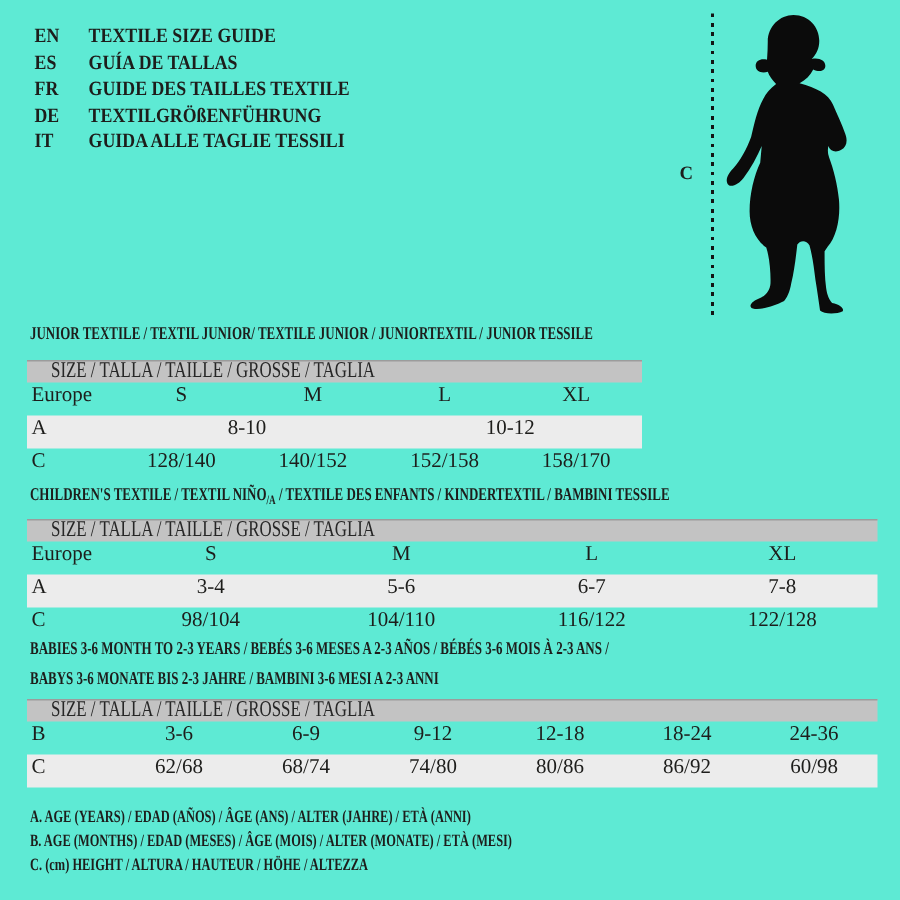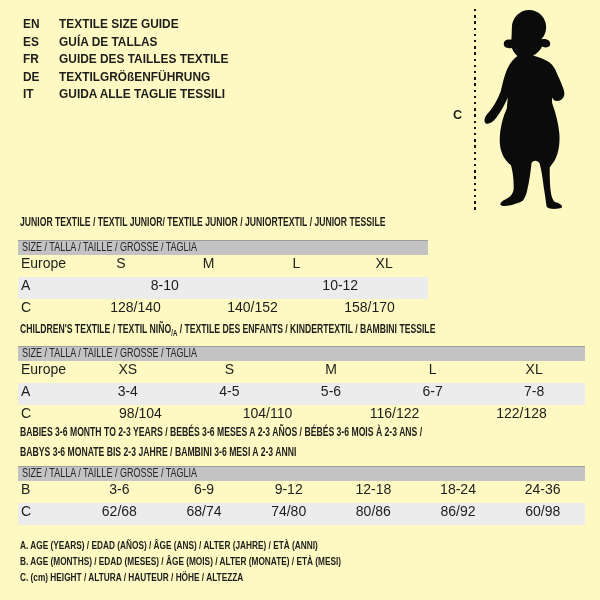--- a/index.html
+++ b/index.html
@@ -1,18 +1,18 @@
 <!DOCTYPE html>
 <html><head>
 <meta charset="utf-8">
 <style>
   html,body{margin:0;padding:0;background:#fff;}
   .canvas{
-    position:relative;width:600px;height:600px;background:#fef9c3;
-    font-family:Liberation Sans, sans-serif;color:#1d1d1b;overflow:hidden;
+    position:relative;width:600px;height:600px;background:#5eead4;
+    font-family:Liberation Serif, serif;color:#1d1d1b;overflow:hidden;
   }
   
   .lang{position:absolute;left:23px;top:15px;}
   .lang-row{
     height:17.5px;line-height:17.5px;font-weight:700;font-size:13.5px;
     white-space:nowrap;transform:scaleX(.88);transform-origin:0 0;
   }
   .lang-code{display:inline-block;width:41px;}
   
   .dotline{
@@ -25,21 +25,21 @@
   .sec-title{
     position:absolute;left:20px;font-weight:700;font-size:12px;line-height:16px;
     white-space:nowrap;transform:scaleX(.72);transform-origin:0 0;
   }
   .sec-title .t2{display:block;}
   .sub{font-size:8.5px;vertical-align:-3px;}
   
   .tbl{position:absolute;left:18px;}
   .tbl-head{
     height:14px;line-height:13px;background:#c3c3c3;border-top:1px solid #9c9c9c;
-    padding-left:4px;font-size:12px;color:#262626;white-space:nowrap;overflow:hidden;
+    padding-left:16px;font-size:15px;color:#262626;white-space:nowrap;overflow:hidden;
   }
   .cond{display:inline-block;transform:scaleX(.75);transform-origin:0 0;}
   .t-row{display:flex;height:22px;line-height:17px;font-size:14px;}
   .t-rows .t-row:nth-child(even){background:#ececec;}
   .t-label{width:56px;padding-left:3px;text-align:left;}
   .t-cell{flex:1;text-align:center;}
   .w-junior{width:410px;}
   .w-full{width:567px;}
   
   .fnotes{position:absolute;left:20px;top:537px;}
@@ -135,45 +135,44 @@
       </div>
       <div class="t-row">
         <div class="t-label">A</div>
         <div class="t-cell">8-10</div>
         <div class="t-cell">10-12</div>
       </div>
       <div class="t-row">
         <div class="t-label">C</div>
         <div class="t-cell">128/140</div>
         <div class="t-cell">140/152</div>
+        <div class="t-cell">152/158</div>
         <div class="t-cell">158/170</div>
       </div>
     </div>
   </div>
 
   <div class="sec-title" style="top:321px">
     <span>CHILDREN'S TEXTILE / TEXTIL NIÑO</span><span class="sub">/A</span><span> / TEXTILE DES ENFANTS / KINDERTEXTIL / BAMBINI TESSILE</span>
   </div>
   <div class="tbl w-full" style="top:346px">
     <div class="tbl-head">
       <span class="cond">SIZE / TALLA / TAILLE / GRÖSSE / TAGLIA</span>
     </div>
     <div class="t-rows">
       <div class="t-row">
         <div class="t-label">Europe</div>
-        <div class="t-cell">XS</div>
         <div class="t-cell">S</div>
         <div class="t-cell">M</div>
         <div class="t-cell">L</div>
         <div class="t-cell">XL</div>
       </div>
       <div class="t-row">
         <div class="t-label">A</div>
         <div class="t-cell">3-4</div>
-        <div class="t-cell">4-5</div>
         <div class="t-cell">5-6</div>
         <div class="t-cell">6-7</div>
         <div class="t-cell">7-8</div>
       </div>
       <div class="t-row">
         <div class="t-label">C</div>
         <div class="t-cell">98/104</div>
         <div class="t-cell">104/110</div>
         <div class="t-cell">116/122</div>
         <div class="t-cell">122/128</div>

